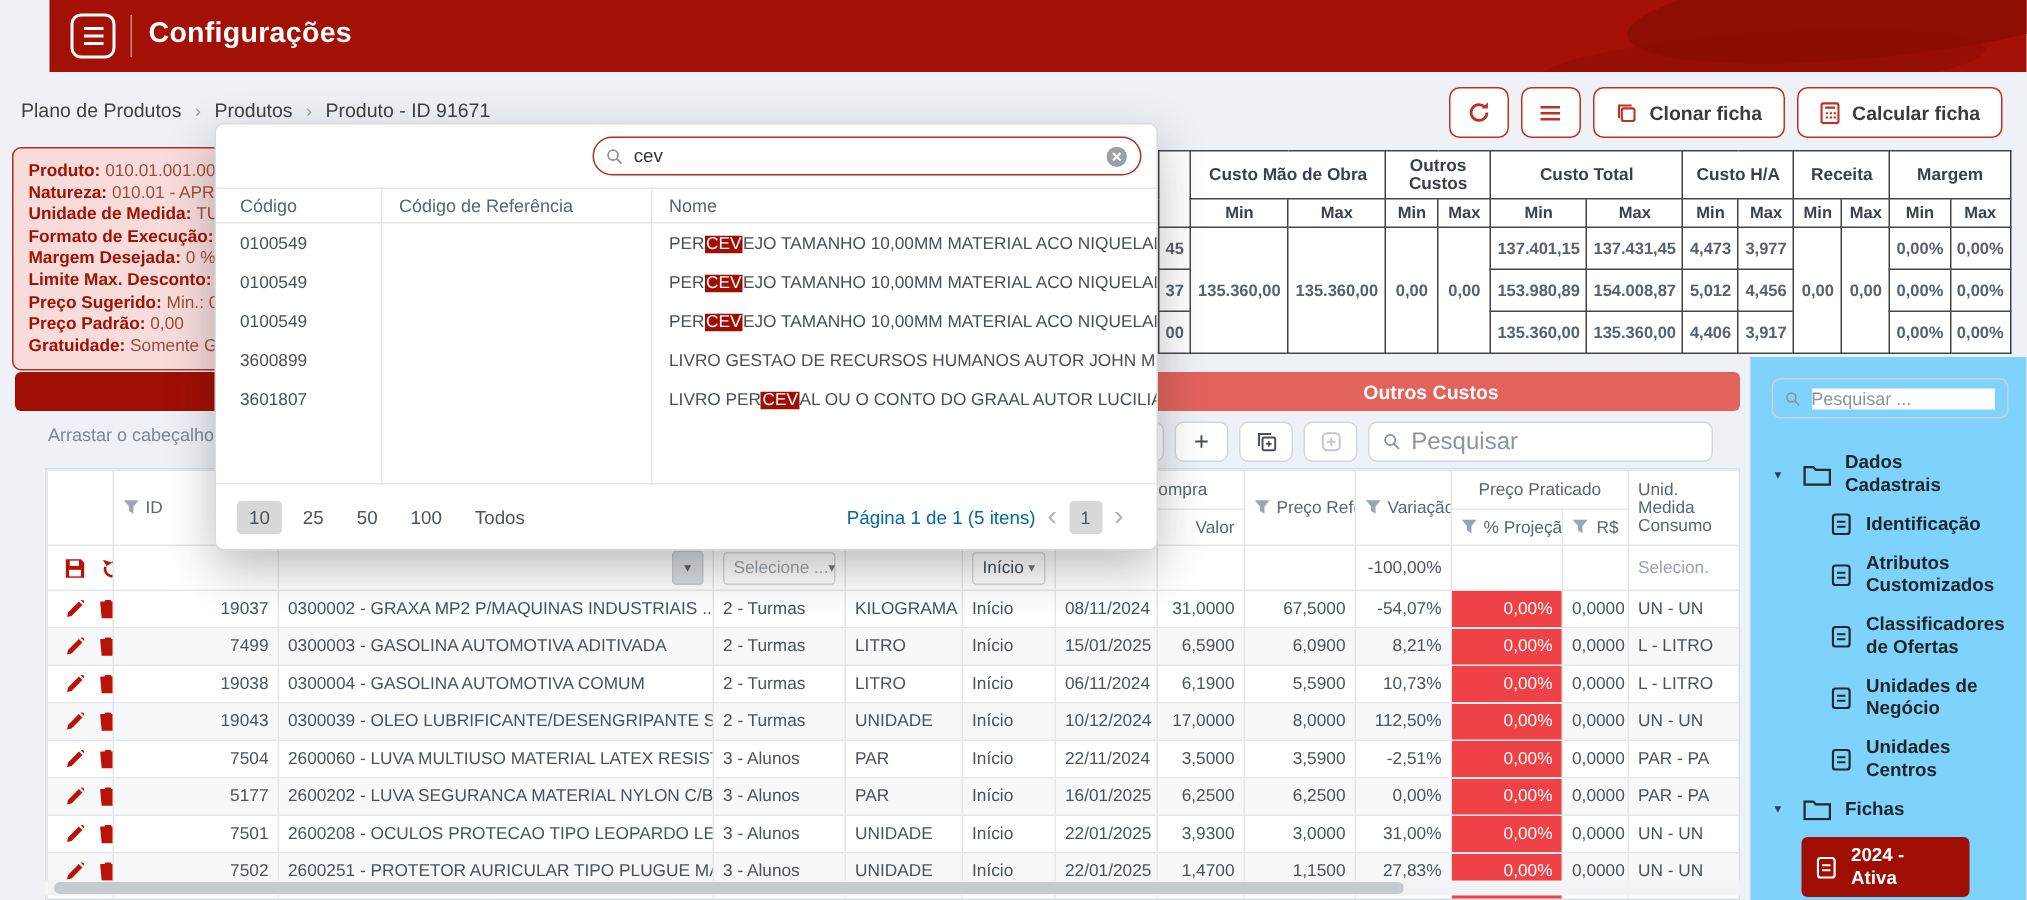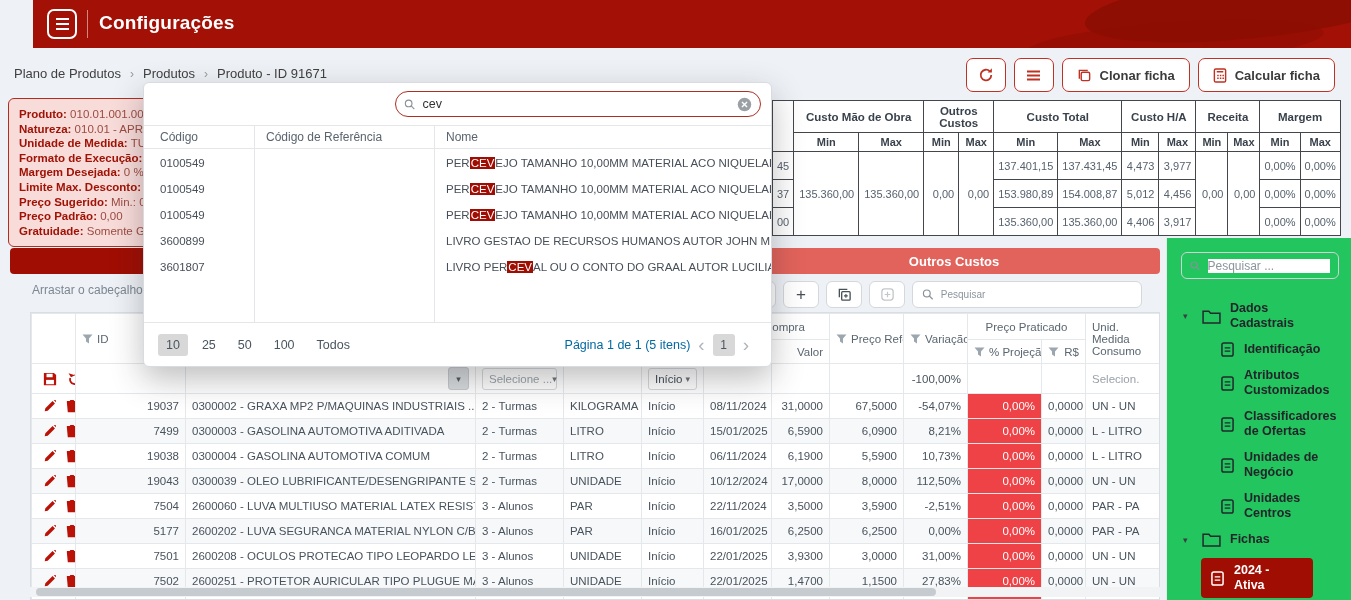--- a/index.html
+++ b/index.html
@@ -28,35 +28,35 @@
   
   .product-info { position:absolute; left:8px; top:98px; width:300px; background:#F8DCDA; border:1px solid #B02E20; border-radius:6px; padding:8px 10px; z-index:2; }
   .product-info .line { font-size:11.5px; line-height:14.6px; white-space:nowrap; overflow:hidden; color:#9C4B41; }
   .product-info .lbl { color:#A01205; font-weight:700; }
 
   
   .cost-table-wrap { position:absolute; left:772px; top:100px; z-index:3; }
   table.cost { border-collapse:collapse; table-layout:fixed; background:#fff; font-size:11px; color:#57626E; }
   table.cost th, table.cost td { border:1px solid #43474B; padding:1px 4px; }
   table.cost th { font-weight:700; color:#39424C; text-align:center; }
-  table.cost td { text-align:right; }
+  table.cost td { text-align:center;font-weight:bold; }
   table.cost .grp { height:32px; font-size:11.5px; }
   table.cost .sub th { height:19px; }
   table.cost tr.dr td { height:28px; }
 
   
   .bar-dark { position:absolute; left:10px; top:248px; width:727px; height:26px; background:#A00D03; border-radius:4px; border:none; cursor:pointer; z-index:2; }
   .bar-salmon { position:absolute; left:748px; top:248px; width:412px; height:26px; background:#E2635B; color:#fff; font-weight:700; font-size:13px; border:none; border-radius:4px; cursor:pointer; z-index:2; }
 
   
   .grid-toolbar { position:absolute; left:740px; top:281px; display:flex; gap:7px; align-items:center; z-index:2; }
   .tb-btn { width:36px; height:27px; background:#fff; border:1px solid #D4D8DB; border-radius:6px; display:flex; align-items:center; justify-content:center; cursor:pointer; color:#474F57; font-size:17px; }
   .tb-btn.disabled { color:#C3C7CA; cursor:default; }
   .tb-search { width:230px; height:27px; background:#fff; border:1px solid #D4D8DB; border-radius:6px; display:flex; align-items:center; gap:7px; padding:0 9px; }
-  .tb-search input { border:none; outline:none; font-size:10px; color:#444; width:100%; font-family:inherit; }
+  .tb-search input { border:none; outline:none; font-size:16px; color:#444; width:100%; font-family:inherit; }
   .tb-search input::placeholder { color:#8C959C; }
 
   .drag-hint { position:absolute; left:32px; top:283px; font-size:12px; color:#7C8791; z-index:1; }
 
   
   .grid-wrap { position:absolute; left:30px; top:312px; width:1130px; height:288px; background:#fff; border:1px solid #D9DEE3; overflow:hidden; z-index:1; }
   table.grid { table-layout:fixed; border-collapse:collapse; width:1130px; font-size:11.5px; color:#49535D; }
   table.grid th, table.grid td { border:1px solid #E4E8EB; padding:2px 6px; overflow:hidden; white-space:nowrap; }
   table.grid thead th { color:#5B6670; font-weight:400; text-align:right; background:#fff; }
   table.grid tr.h1 th { height:26px; }
@@ -93,21 +93,21 @@
   .p-div { position:absolute; top:42px; bottom:44px; width:1px; background:#E4E6E8; }
   .hl { background:#A00D03; color:#fff; padding:0 1px; }
   .p-footer { position:absolute; left:0; right:0; bottom:0; height:44px; border-top:1px solid #E4E6E8; display:flex; align-items:center; padding:0 14px; font-size:12.5px; color:#4A5560; }
   .psize { padding:4px 8px; border-radius:3px; margin-right:6px; cursor:pointer; }
   .psize.active { background:#D8D8D8; }
   .p-info { margin-left:auto; color:#0369a1; }
   .p-chev { color:#AEB4B9; font-size:19px; padding:0 8px; cursor:pointer; line-height:1; }
   .p-page { background:#D8D8D8; border-radius:3px; width:22px; height:22px; display:flex; align-items:center; justify-content:center; font-size:12px; cursor:pointer; }
 
   
-  .sidebar { position:absolute; left:1166px; top:238px; width:185px; height:362px; background:#22c55e; border-left:1px solid #E4E8EB; z-index:2; }
+  .sidebar { position:absolute; left:1166px; top:238px; width:185px; height:362px; background:#7dd3fc; border-left:1px solid #E4E8EB; z-index:2; }
   .side-search { margin:14px 12px 10px 14px; height:27px; border:1px solid #CDD2D6; border-radius:6px; display:flex; align-items:center; gap:7px; padding:0 8px; }
   .side-search input { border:none; outline:none; width:100%; font-size:12px; color:#444; font-family:inherit; }
   .side-search input::placeholder { color:#8C959C; }
   .tree { padding:4px 6px 0 6px; }
   .t-folder { display:flex; align-items:center; gap:9px; margin:8px 0 10px 10px; cursor:pointer; }
   .t-caret { color:#3A3F44; font-size:9px; width:10px; }
   .t-label { font-size:12.5px; font-weight:700; color:#22262A; line-height:1.2; max-width:96px; }
   .t-child { display:flex; align-items:center; gap:10px; margin:11px 0 11px 48px; cursor:pointer; }
   .t-child.active { background:#A00D03; border-radius:4px; padding:5px 10px; margin-left:28px; width:112px; }
   .t-child.active .t-label { color:#fff; }

